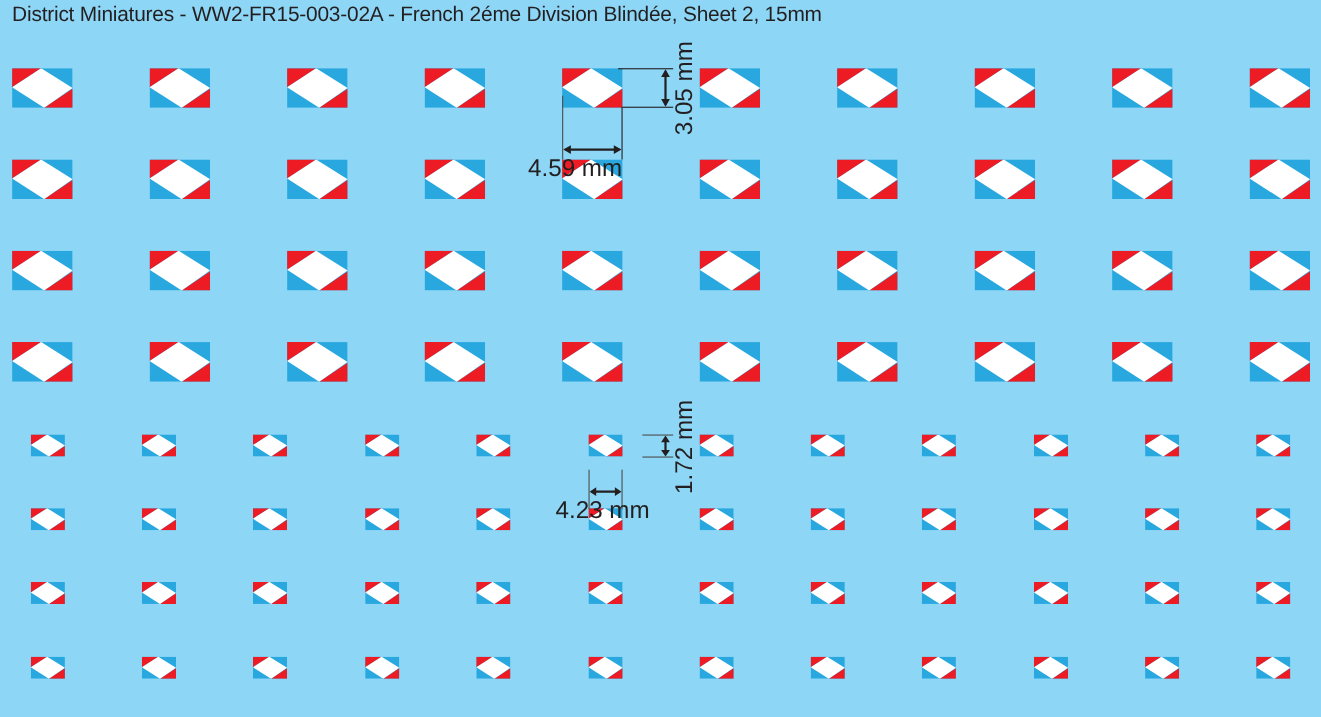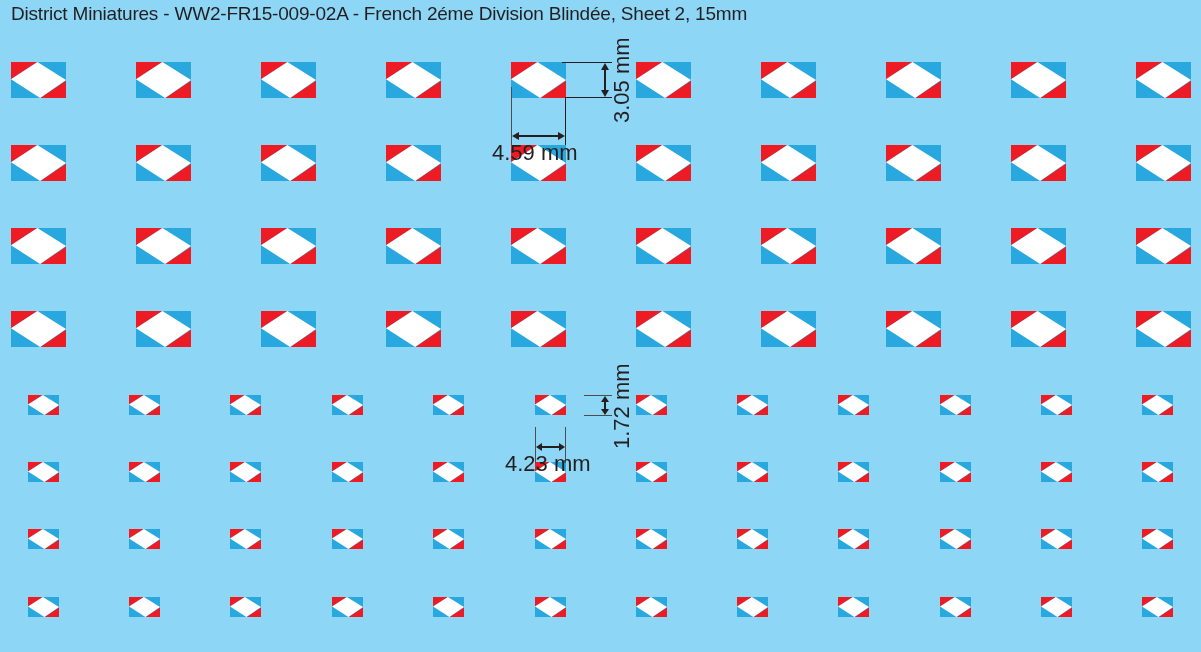--- a/index.html
+++ b/index.html
@@ -23,21 +23,21 @@
   }
   .rot {
     transform-origin: 0 0; transform: rotate(-90deg);
   }
   .arrow { position: absolute; }
   .arrow svg { display: block; width: 100%; height: 100%; }
 </style>
 </head>
 <body>
 
-<div class="title">District Miniatures - WW2-FR15-009-02A - French 2éme Division Blindée, Sheet 2, 15mm</div>
+<div class="title">District Miniatures - WW2-FR15-003-02A - French 2éme Division Blindée, Sheet 2, 15mm</div>
 
 <div id="large-grid">
     <div class="decal" style="left: 11px; top: 62px; width: 55px; height: 36px;">
       <svg viewBox="0 0 100 100" preserveAspectRatio="none">
         <rect x="0" y="0" width="100" height="100" fill="#29a8e0"></rect>
         <polygon points="0,0 48,0 0,48" fill="#ed1c24"></polygon>
         <polygon points="100,100 53,100 100,52" fill="#ed1c24"></polygon>
         <polygon points="48,0 100,50 53,100 0,48" fill="#ffffff"></polygon>
       </svg>
     </div>
@@ -754,21 +754,21 @@
 
 <div class="line gray" style="left: 511px; top: 87px; width: 1px; height: 58px; z-index: 5;"></div>
 <div class="line" style="left: 565px; top: 97px; width: 1px; height: 48px; z-index: 5;"></div>
 <div class="arrow" style="left: 511px; top: 131px; width: 55px; height: 10px; z-index: 5;">
   <svg viewBox="0 0 55 10" preserveAspectRatio="none">
       <line x1="3" y1="5" x2="52" y2="5" stroke="#231f20" stroke-width="2"></line>
       <polygon points="1,5 8,1 8,9" fill="#231f20"></polygon>
       <polygon points="54,5 47,1 47,9" fill="#231f20"></polygon>
     </svg>
 </div>
-<div class="dim-text" style="left: 492px; top: 142px; z-index: 5;">4.59 mm</div>
+<div class="dim-text" style="left: 480px; top: 142px; z-index: 5;">4.59 mm</div>
 
 <div class="line gray" style="left: 584px; top: 395px; width: 28px; height: 1px; z-index: 5;"></div>
 <div class="line gray" style="left: 584px; top: 415px; width: 28px; height: 1px; z-index: 5;"></div>
 <div class="arrow" style="left: 600px; top: 395px; width: 10px; height: 21px; z-index: 5;">
   <svg viewBox="0 0 10 21" preserveAspectRatio="none">
       <line x1="5" y1="3" x2="5" y2="18" stroke="#231f20" stroke-width="2"></line>
       <polygon points="5,1 1,7 9,7" fill="#231f20"></polygon>
       <polygon points="5,20 1,14 9,14" fill="#231f20"></polygon>
     </svg>
 </div>

